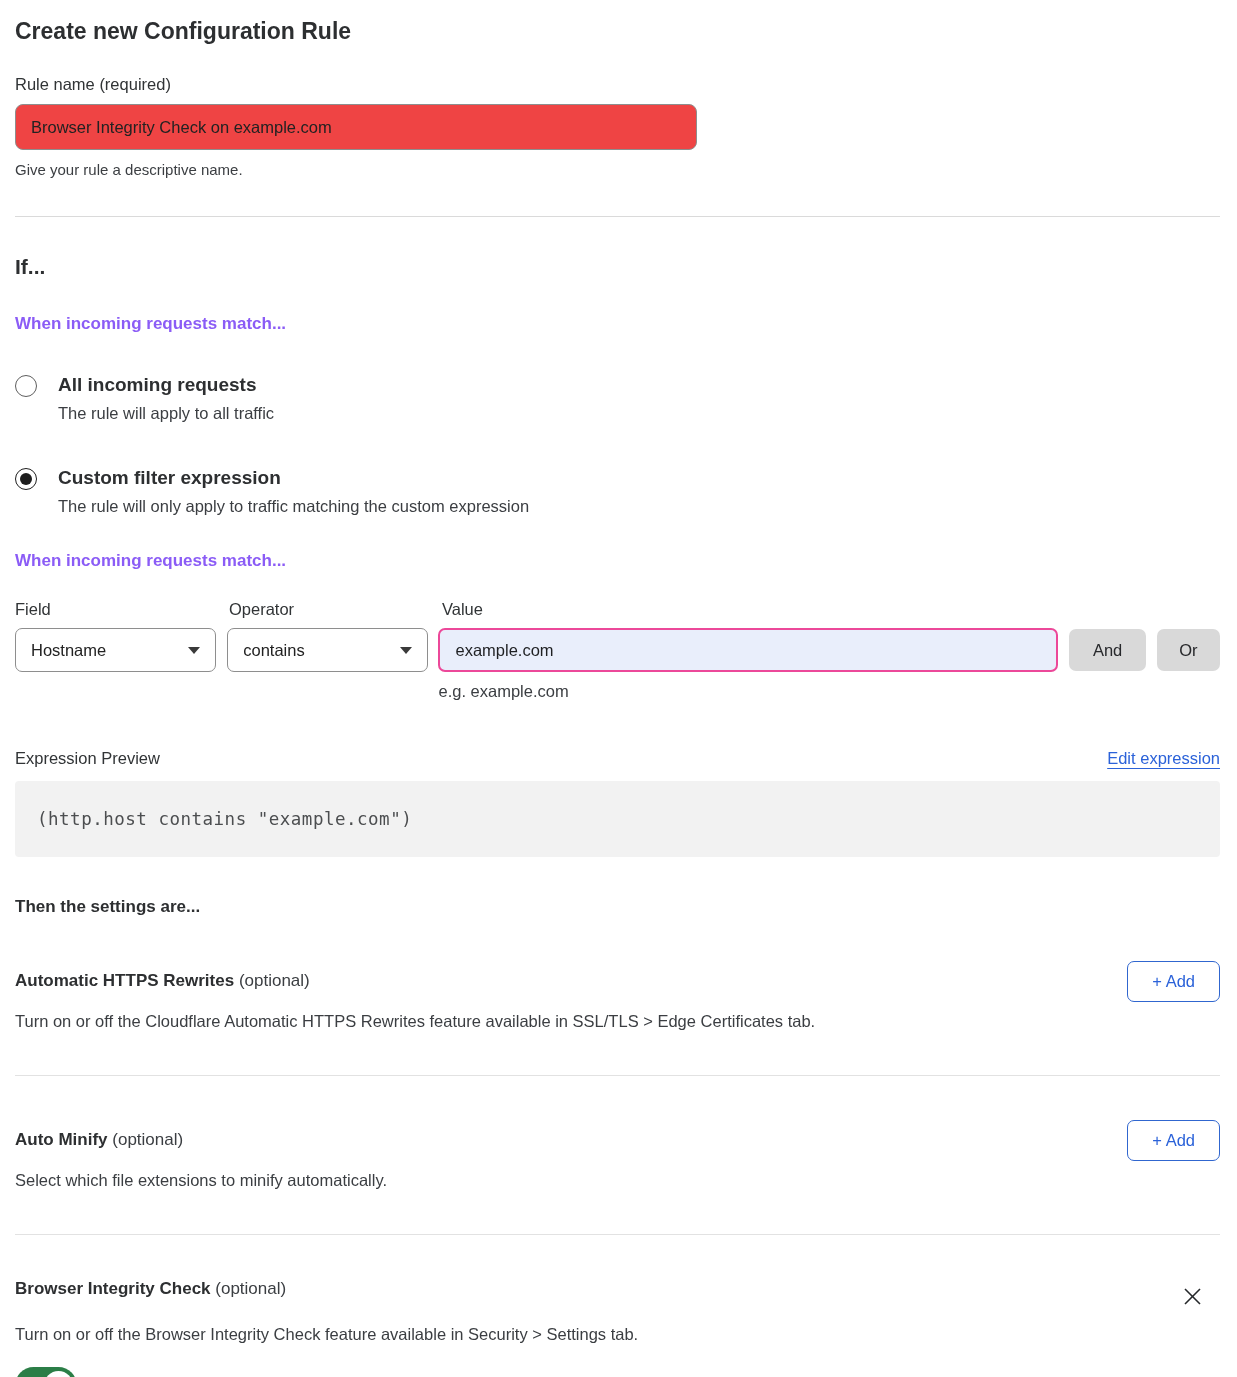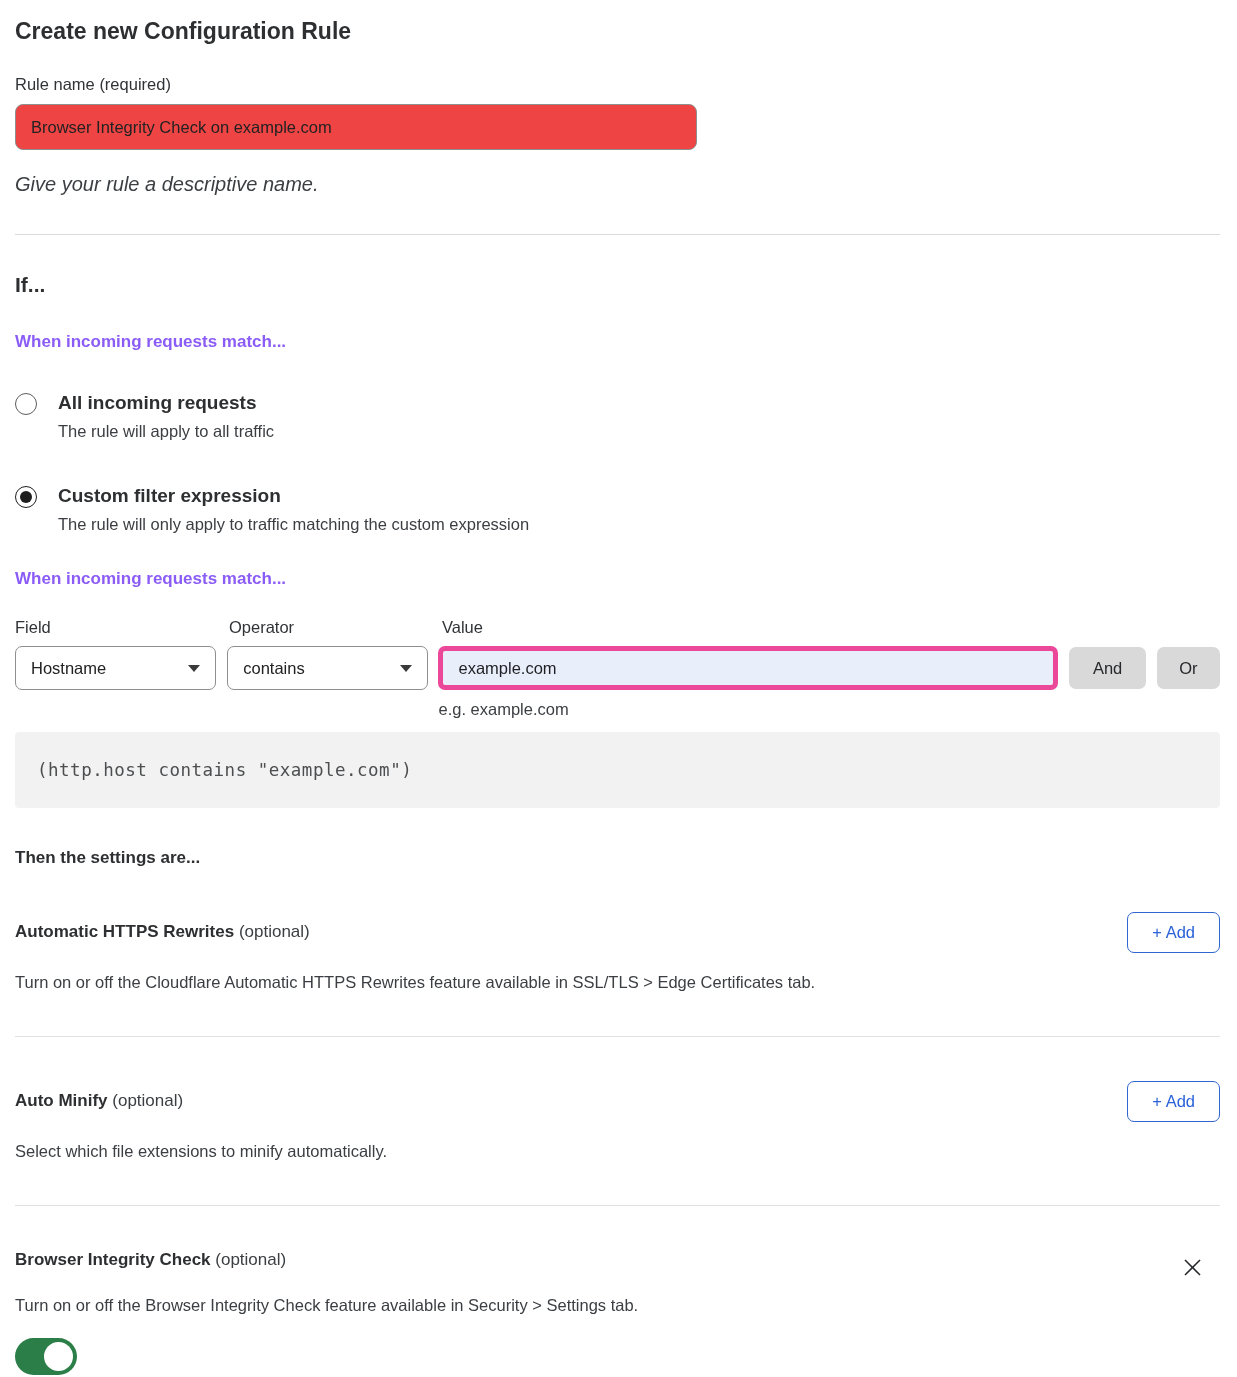--- a/index.html
+++ b/index.html
@@ -27,21 +27,21 @@
     height: 46px;
     border: 1px solid #8e8e8e;
     border-radius: 8px;
     padding: 0 15px;
     font-size: 16.5px;
     color: #222;
     font-family: "Liberation Sans", sans-serif;
     outline: none;
     background: #ef4444;
   }
-  .input-help { font-size: 20px; color: #3b3e42; margin-top: 23px; font-style: italic; }
+  .input-help { font-size: 15px; color: #3b3e42; margin-top: 11px; }
 
   .top-divider { border: none; border-top: 1px solid #dadada; margin-top: 38px; }
 
   .if-heading { font-size: 21px; font-weight: 700; color: #2d2f31; margin-top: 38px; }
   .sub-heading { font-size: 17px; font-weight: 700; color: #8b5cf6; margin-top: 35px; }
 
   .radio-row { display: flex; margin-top: 40px; }
   .radio-row + .radio-row { margin-top: 44px; }
   .radio-outer {
     flex: 0 0 auto;
@@ -89,21 +89,21 @@
   .chevron-down {
     width: 0; height: 0;
     border-left: 6px solid transparent;
     border-right: 6px solid transparent;
     border-top: 7px solid #3a3a3a;
   }
   .value-col { width: 620px; margin-right: 11px; }
   .value-input {
     width: 620px; height: 44px;
     background: #e9eefb;
-    border: 5px solid #ec4899;
+    border: 2px solid #ec4899;
     border-radius: 7px;
     padding: 0 15px;
     font-size: 16.5px; color: #1f2023;
     font-family: "Liberation Sans", sans-serif;
     outline: none;
   }
   .value-help { font-size: 16.5px; color: #3b3e42; margin-top: 10px; }
 
   .andor-btn {
     height: 42px;
@@ -143,21 +143,21 @@
   }
 
   .then-heading { font-size: 17px; font-weight: 700; color: #2d2f31; margin-top: 40px; }
 
   .setting-section { margin-top: 44px; }
   .setting-header { display: flex; justify-content: space-between; align-items: flex-start; }
   .setting-title { font-size: 17px; font-weight: 700; color: #2d2f31; padding-top: 10px; }
   .setting-title .optional { font-weight: 400; color: #3b3e42; }
   .setting-header.tight .setting-title { padding-top: 0; }
   .setting-desc { font-size: 16.5px; color: #3b3e42; margin-top: 13px; }
-  .setting-desc.pull-up { margin-top: 20px; }
+  .setting-desc.pull-up { margin-top: 10px; }
 
   .add-btn {
     background: #ffffff;
     border: 1px solid #3066cf;
     color: #2b62d9;
     border-radius: 7px;
     font-size: 16.5px;
     height: 41px;
     padding: 0 24px;
     font-family: "Liberation Sans", sans-serif;
@@ -243,20 +243,24 @@
       <span class="chevron-down"></span>
     </div>
     <div class="value-col">
       <input class="value-input" type="text" value="example.com" style="">
       <div class="value-help">e.g. example.com</div>
     </div>
     <button class="andor-btn and-btn">And</button>
     <button class="andor-btn or-btn">Or</button>
   </div>
 
+  <div class="preview-row">
+    <div class="preview-label">Expression Preview</div>
+    <a class="edit-link">Edit expression</a>
+  </div>
   <div class="code-block">(http.host contains "example.com")</div>
 
   <h3 class="then-heading">Then the settings are...</h3>
 
   <div class="setting-section">
     <div class="setting-header">
       <div class="setting-title">
         <span>Automatic HTTPS Rewrites</span>
         <span class="optional">(optional)</span>
       </div>

